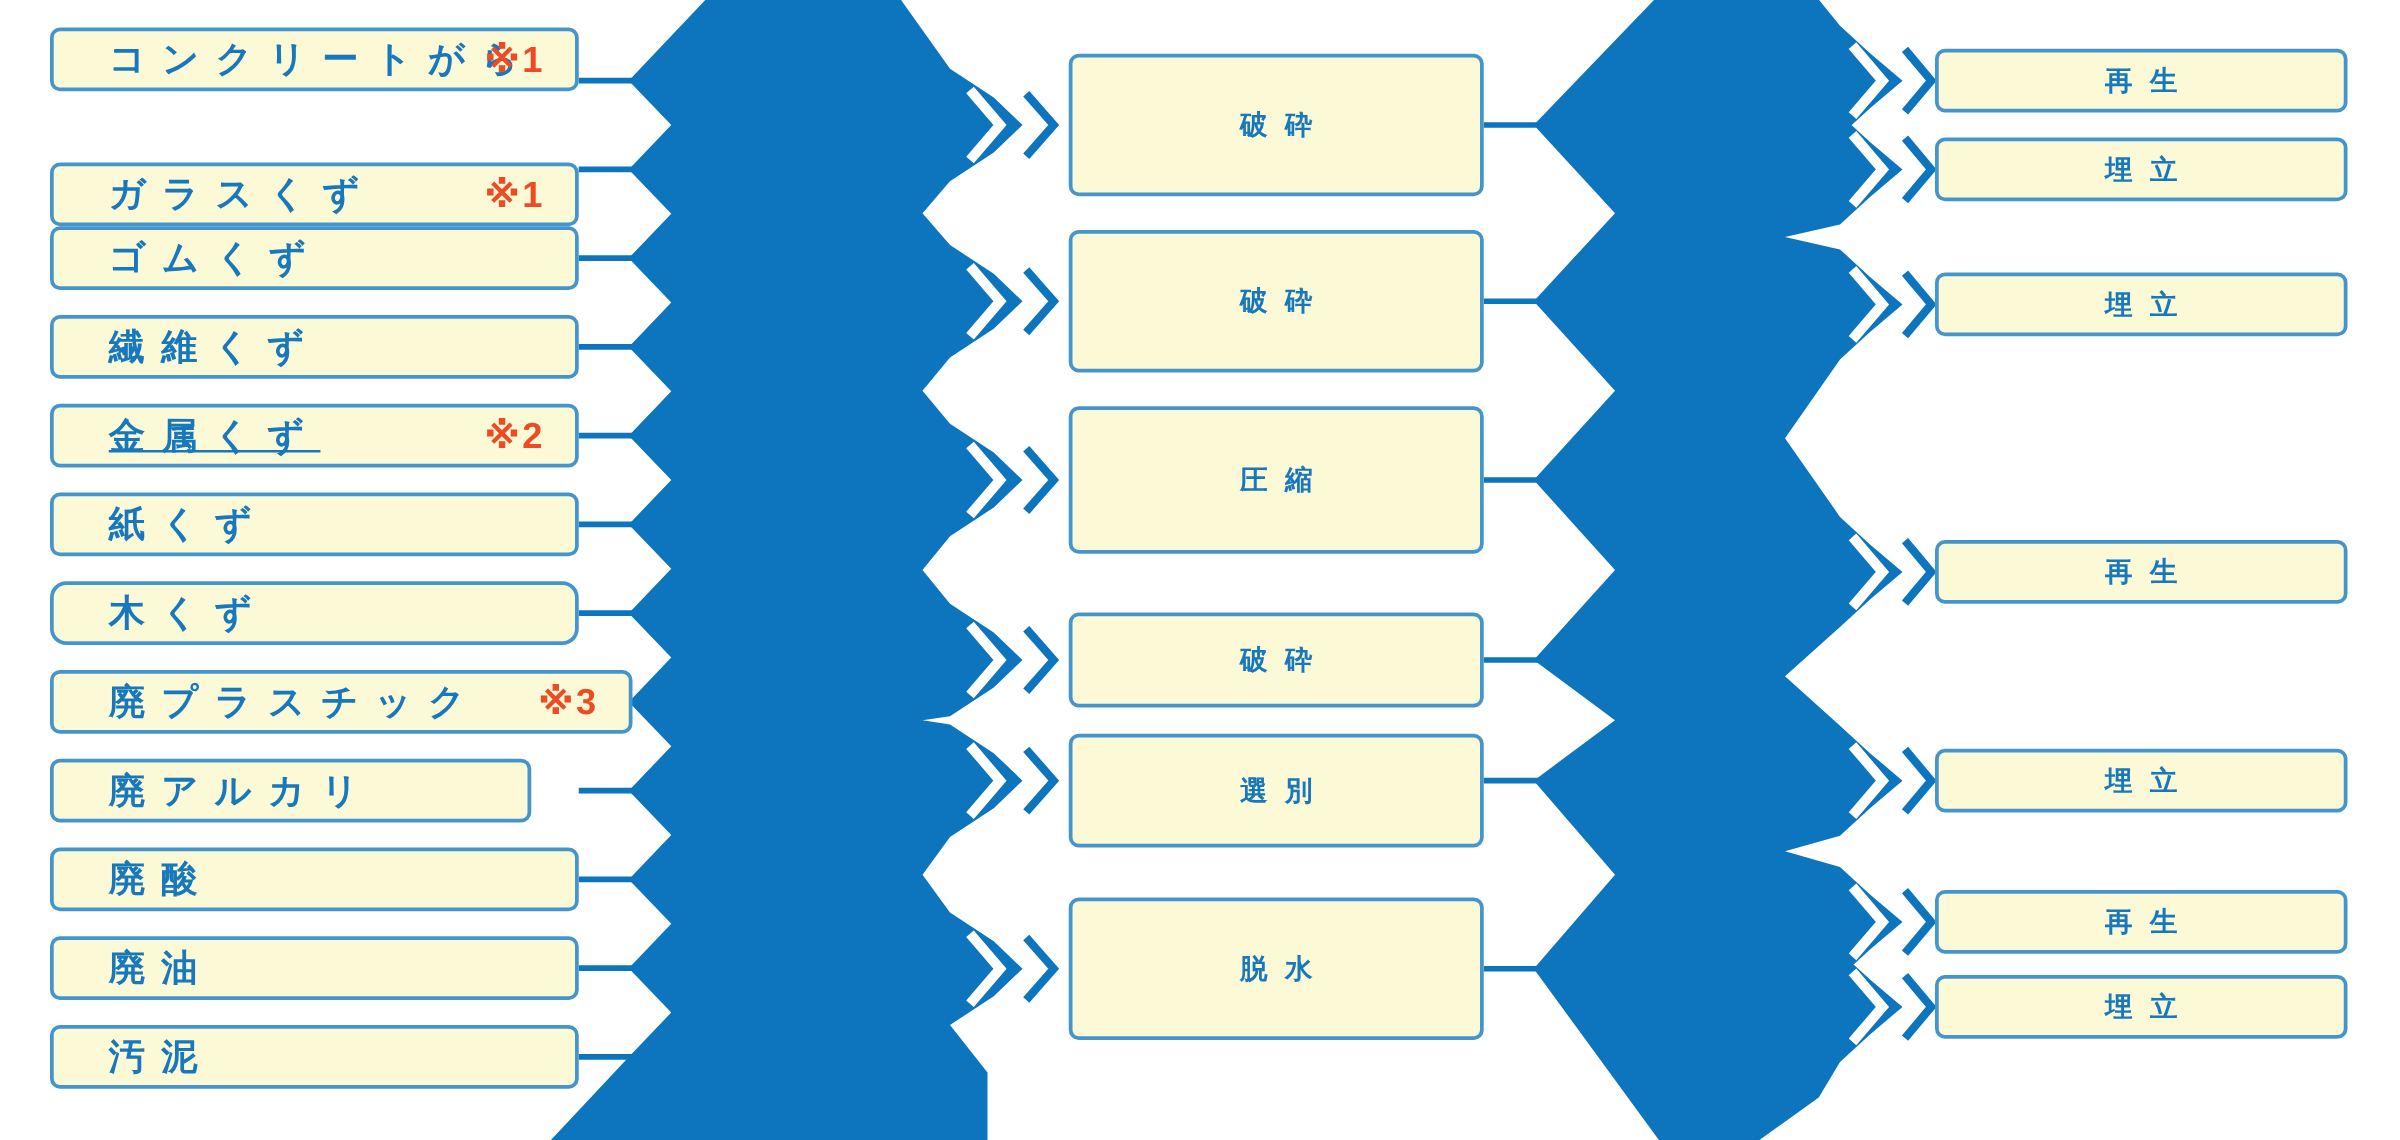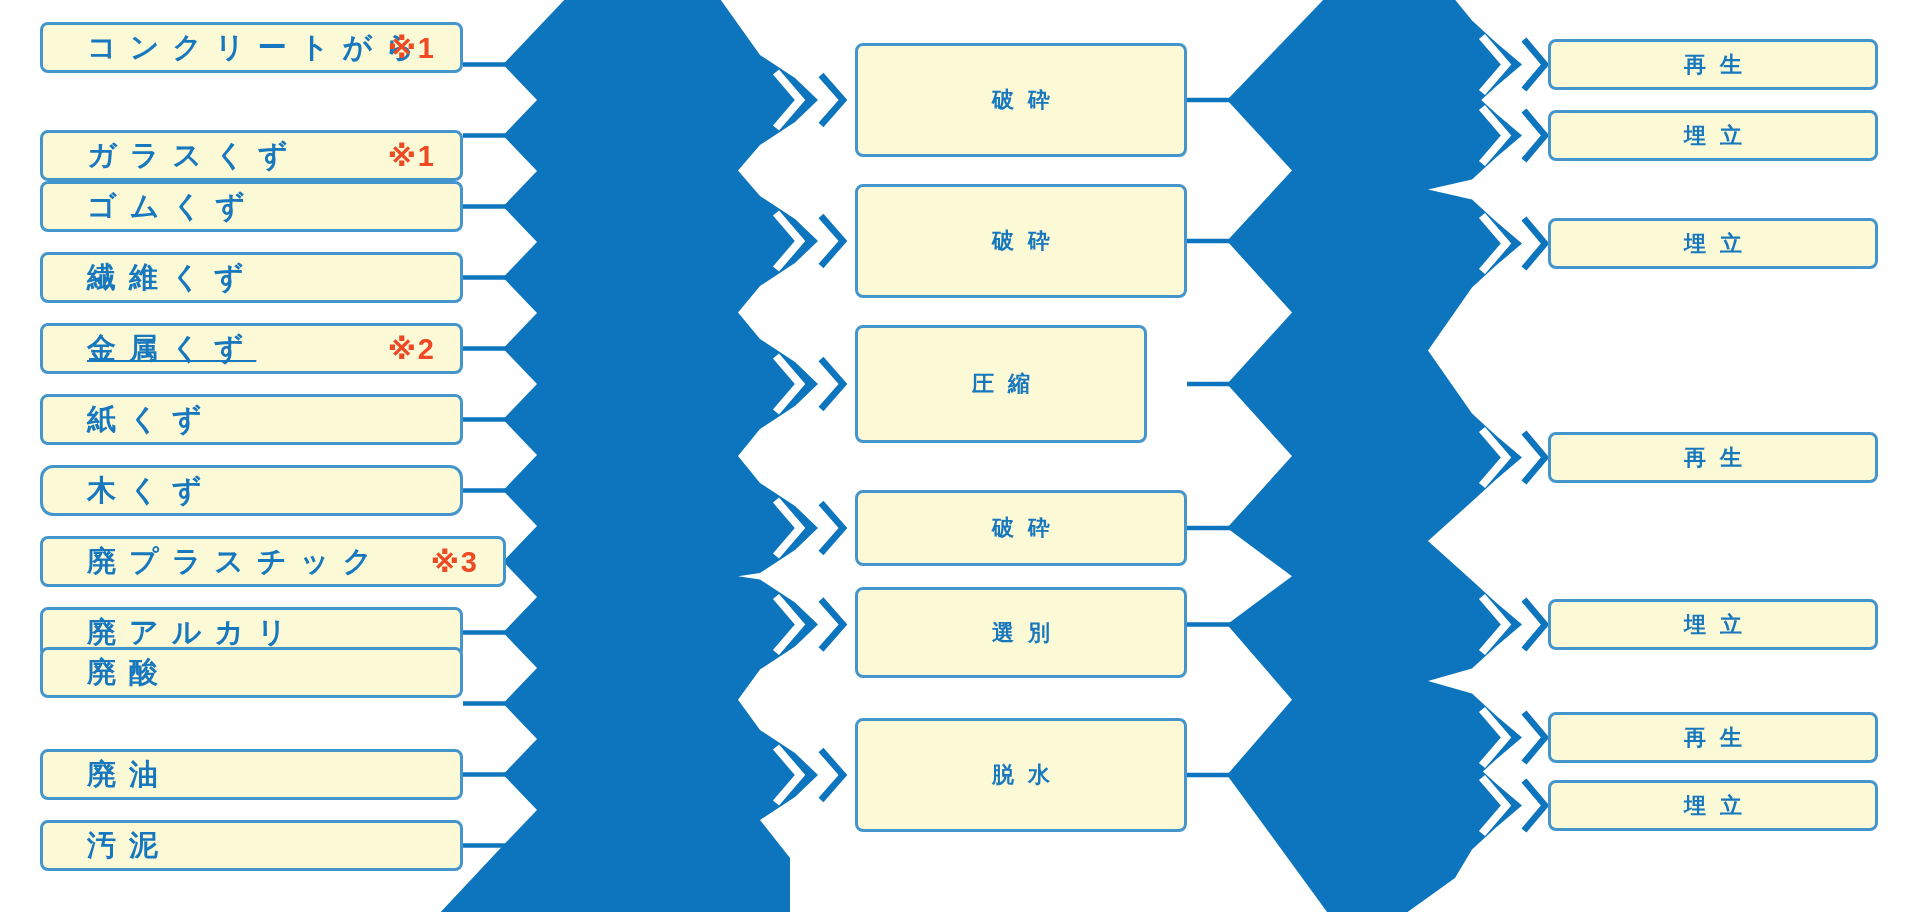--- a/index.html
+++ b/index.html
@@ -119,39 +119,39 @@
       <div class="box left-box" style="left: 40px; top: 394px; width: 423px; height: 51px;">
         <span>紙くず</span>
       </div>
       <div class="box left-box" style="left: 40px; top: 465px; width: 423px; height: 51px; border-radius: 13px;">
         <span>木くず</span>
       </div>
       <div class="box left-box" style="left: 40px; top: 536px; width: 466px; height: 51px;">
         <span>廃プラスチック</span>
         <span class="note">※3</span>
       </div>
-      <div class="box left-box" style="left: 40px; top: 607px; width: 423px; height: 51px; font-family: Liberation Mono, monospace;">
+      <div class="box left-box" style="left: 40px; top: 607px; width: 385px; height: 51px; font-family: Liberation Mono, monospace;">
         <span>廃アルカリ</span>
       </div>
-      <div class="box left-box" style="left: 40px; top: 647px; width: 423px; height: 51px;">
+      <div class="box left-box" style="left: 40px; top: 678px; width: 423px; height: 51px;">
         <span>廃酸</span>
       </div>
       <div class="box left-box" style="left: 40px; top: 749px; width: 423px; height: 51px;">
         <span>廃油</span>
       </div>
       <div class="box left-box" style="left: 40px; top: 820px; width: 423px; height: 51px;">
         <span>汚泥</span>
       </div>
       <div class="box mid-box" style="left: 855px; top: 43px; width: 332px; height: 114px;">
         <span>破砕</span>
       </div>
       <div class="box mid-box" style="left: 855px; top: 184px; width: 332px; height: 114px;">
         <span>破砕</span>
       </div>
-      <div class="box mid-box" style="left: 855px; top: 325px; width: 292px; height: 118px;">
+      <div class="box mid-box" style="left: 855px; top: 325px; width: 332px; height: 118px;">
         <span>圧縮</span>
       </div>
       <div class="box mid-box" style="left: 855px; top: 490px; width: 332px; height: 76px;">
         <span>破砕</span>
       </div>
       <div class="box mid-box" style="left: 855px; top: 587px; width: 332px; height: 91px;">
         <span>選別</span>
       </div>
       <div class="box mid-box" style="left: 855px; top: 718px; width: 332px; height: 114px;">
         <span>脱水</span>

